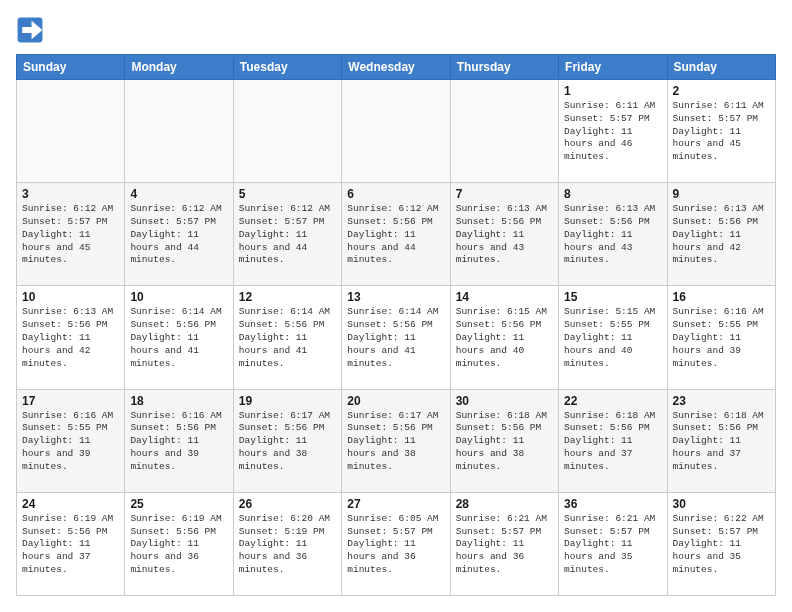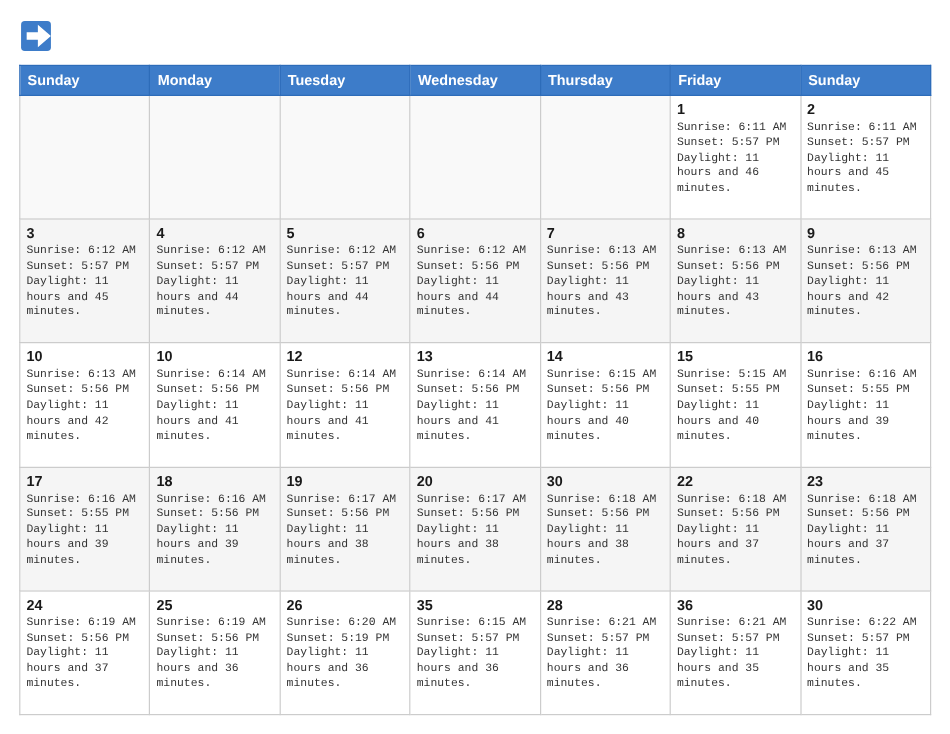--- a/index.html
+++ b/index.html
@@ -320,22 +320,22 @@
 and 36 minutes.</div>
           </td>
           <td>
             <span class="day-num">26</span>
             <div class="day-info">Sunrise: 6:20 AM
 Sunset: 5:19 PM
 Daylight: 11 hours
 and 36 minutes.</div>
           </td>
           <td>
-            <span class="day-num">35</span>
-            <div class="day-info">Sunrise: 6:15 AM
+            <span class="day-num">27</span>
+            <div class="day-info">Sunrise: 6:05 AM
 Sunset: 5:57 PM
 Daylight: 11 hours
 and 36 minutes.</div>
           </td>
           <td>
             <span class="day-num">28</span>
             <div class="day-info">Sunrise: 6:21 AM
 Sunset: 5:57 PM
 Daylight: 11 hours
 and 36 minutes.</div>

